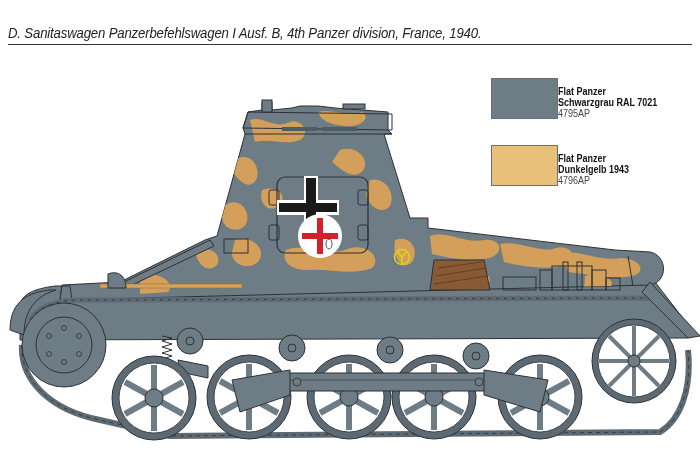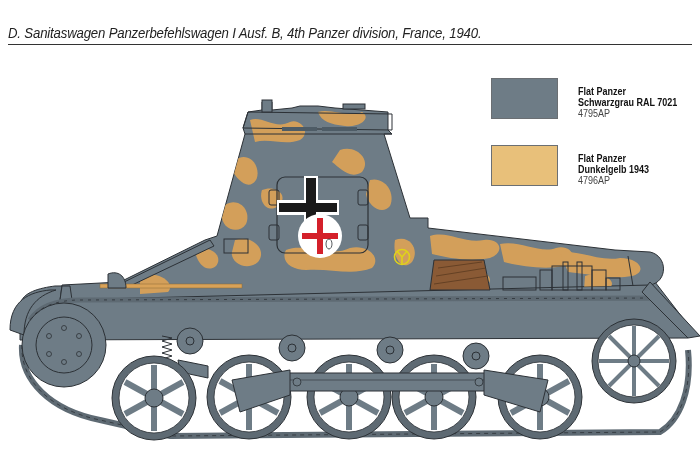--- a/index.html
+++ b/index.html
@@ -7,21 +7,21 @@
     .caption {
       position: absolute; left: 8px; top: 24px; width: 684px;
       font-family: "Liberation Sans", sans-serif; font-style: italic;
       font-size: 15px; color: #222; letter-spacing: -0.2px;
       transform: scaleX(0.88); transform-origin: left top;
       white-space: nowrap;
     }
     .caption-rule { position: absolute; left: 8px; top: 44px; width: 684px; height: 1px; background: #333; }
     .swatch-row { position: absolute; left: 491px; display: flex; align-items: flex-start; }
     .swatch { width: 67px; height: 41px; border: 1px solid #6b6f73; box-sizing: border-box; }
-    .swatch-text { margin-left: 20px; margin-top: 8px; line-height: 11px; }
+    .swatch-text { margin-left: 0; margin-top: 8px; line-height: 11px; }
     .swatch-name { font-family: "Liberation Sans", sans-serif; font-weight: bold; font-size: 10px; color: #111; transform: scaleX(0.9); transform-origin: left top; white-space: nowrap; }
     .swatch-code { font-family: "Liberation Sans", sans-serif; font-size: 10px; color: #444; transform: scaleX(0.9); transform-origin: left top; }
     .tank { position: absolute; left: 0; top: 0; }
   </style>
 </head>
 <body>
 
 <div class="caption">D. Sanitaswagen Panzerbefehlswagen I Ausf. B, 4th Panzer division, France, 1940.</div>
 <div class="caption-rule"></div>
 

